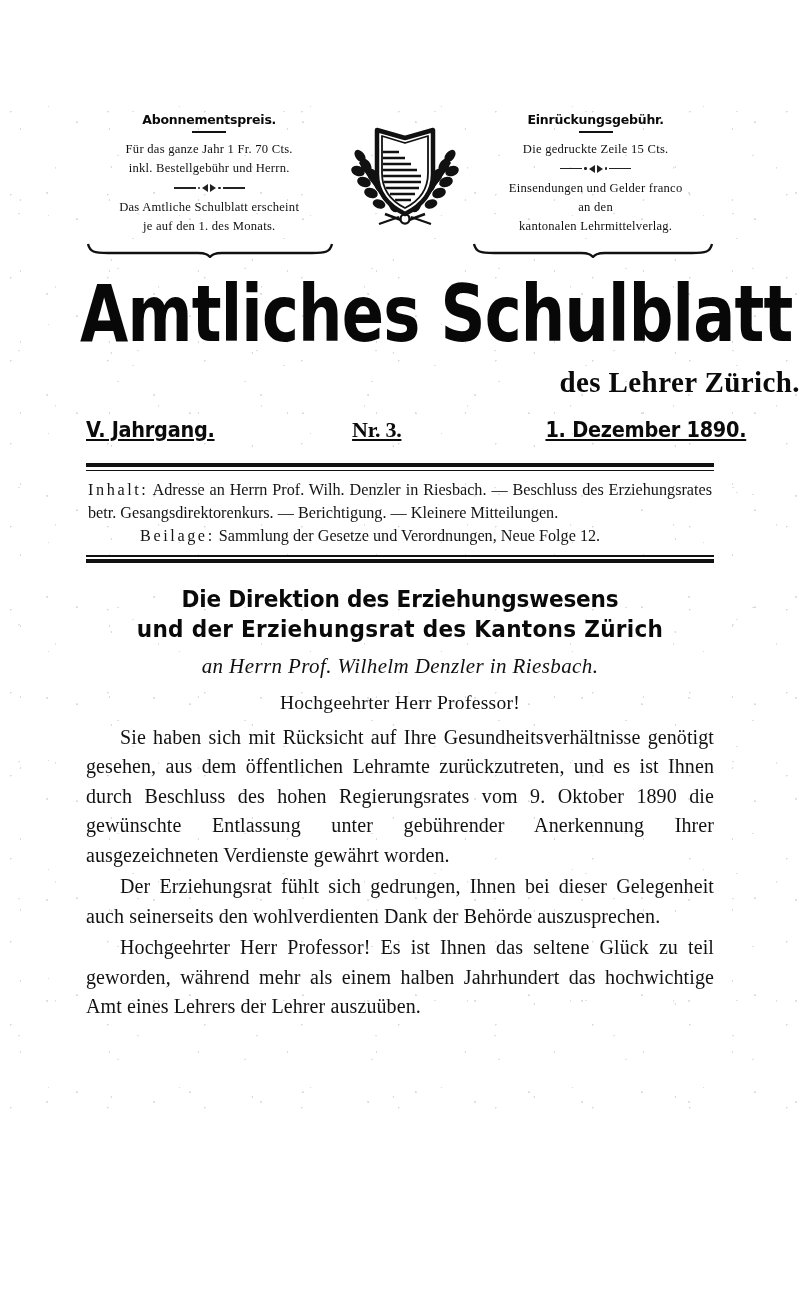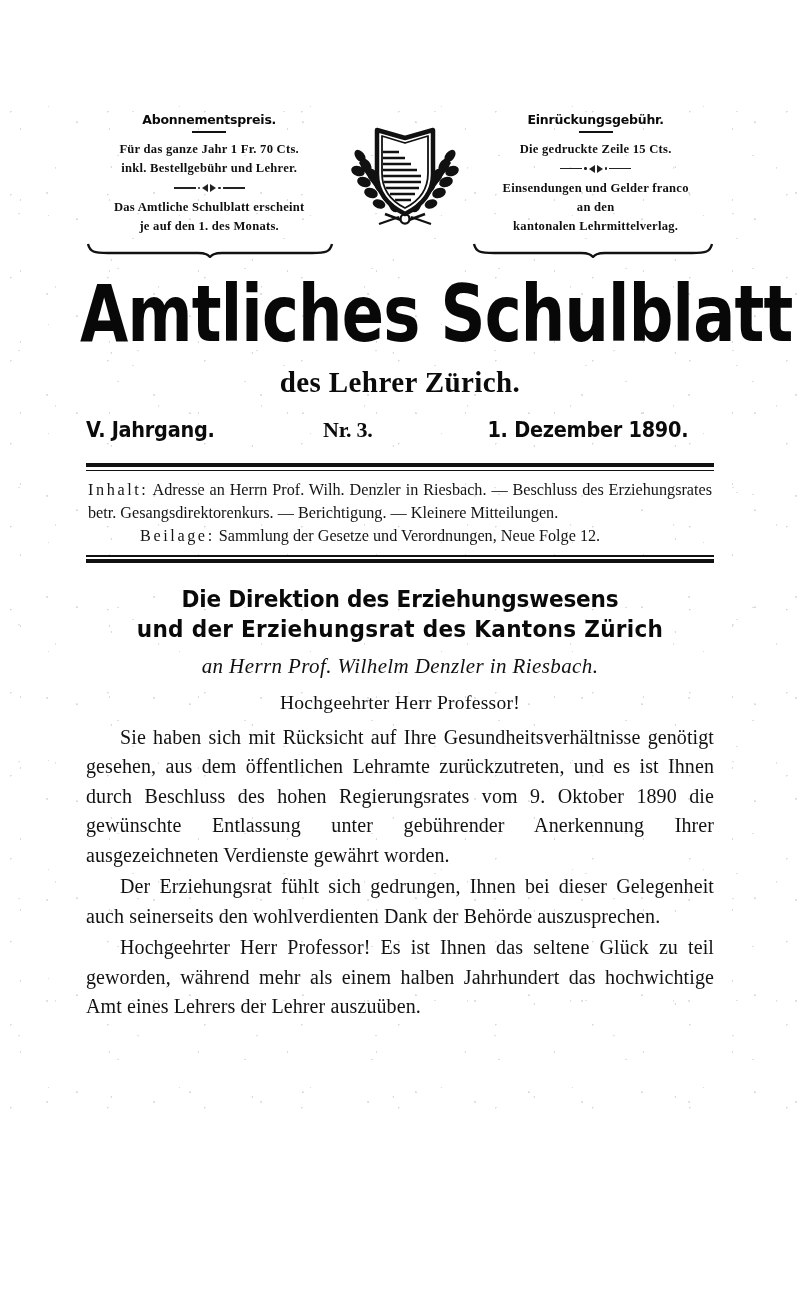--- a/index.html
+++ b/index.html
@@ -71,21 +71,21 @@
   .rule-short {
     width: 34px;
     height: 2px;
     background: #111;
     margin: 4px auto 7px auto;
   }
 
   .mast-line {
     font-family: "Liberation Serif", serif;
     font-size: 12.6px;
-    font-weight: 700;
+    font-weight: 400;
     line-height: 1.52;
     letter-spacing: .25px;
     color: #101010;
   }
 
   
   .ornament {
     display: flex;
     align-items: center;
     justify-content: center;
@@ -113,21 +113,21 @@
   
   .brace-rules {
     display: flex;
     justify-content: space-between;
     padding: 5px 86px 0 86px;
   }
   .brace { width: 248px; height: 16px; }
   .brace.right { width: 242px; }
 
   
-  .title-block { text-align: center; margin-top: 18px; }
+  .title-block { text-align: right; margin-top: 18px; }
 
   .big-title {
     font-family: "DejaVu Sans", "Liberation Sans", sans-serif;
     font-weight: 700;
     font-size: 78px;
     line-height: .98;
     letter-spacing: -1px;
     transform: scaleX(.80);
     transform-origin: center;
     color: #080808;
@@ -140,26 +140,27 @@
     font-size: 29px;
     letter-spacing: .4px;
     margin-top: 14px;
     color: #0b0b0b;
   }
 
   .issue-line {
     display: flex;
     justify-content: space-between;
     align-items: baseline;
-    padding: 18px 112px 0 86px;
+    padding: 18px 54px 0 86px;
     font-family: "DejaVu Sans", "Liberation Sans", sans-serif;
     font-weight: 700;
     font-size: 21px;
     letter-spacing: -.3px;
     color: #0b0b0b;
+    text-decoration: underline;
   }
   .issue-line .vol   { transform: scaleX(.92); transform-origin: left; }
   .issue-line .nr    { font-family: "Liberation Serif", serif; font-size: 22px; }
   .issue-line .date  { transform: scaleX(.92); transform-origin: right; }
 
   
   .inhalt-wrap { margin: 20px 86px 0 86px; }
 
   .rule-thick { height: 4px; background: #111; }
   .rule-thin  { height: 1.5px; background: #111; }
@@ -234,21 +235,21 @@
   <div class="scan-noise"></div>
 
   <div class="content">
 
     <div class="masthead">
 
       <div class="mast-col left">
         <h2>Abonnementspreis.</h2>
         <div class="rule-short"></div>
         <div class="mast-line">Für das ganze Jahr 1 Fr. 70 Cts.</div>
-        <div class="mast-line">inkl. Bestellgebühr und Lehrer.</div>
+        <div class="mast-line">inkl. Bestellgebühr und Herrn.</div>
         <div class="ornament">
           <span class="seg"></span>
             <span class="dot"></span>
           <span class="bow l"></span>
             <span class="bow r"></span>
           <span class="dot"></span>
             <span class="seg"></span>
         </div>
         <div class="mast-line">Das Amtliche Schulblatt erscheint</div>
         <div class="mast-line">je auf den 1. des Monats.</div>

